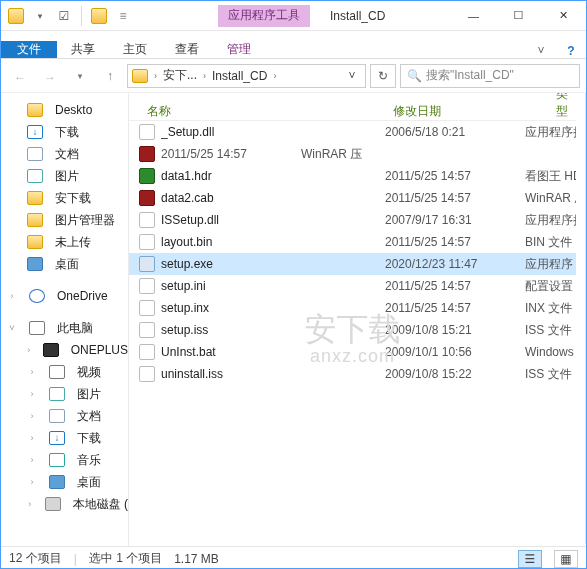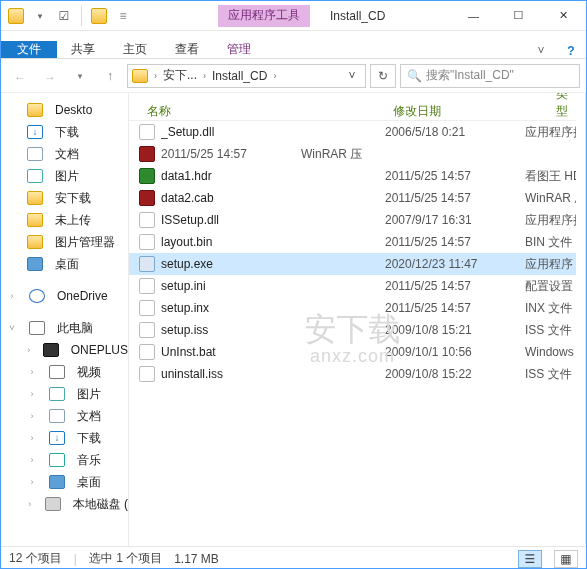--- a/index.html
+++ b/index.html
@@ -170,25 +170,25 @@
         <div class="node child">
           <span class="ico pic"></span>
           <span>图片</span>
         </div>
         <div class="node child">
           <span class="ico folder"></span>
           <span>安下载</span>
         </div>
         <div class="node child">
           <span class="ico folder"></span>
+          <span>图片管理器</span>
+        </div>
+        <div class="node child">
+          <span class="ico folder"></span>
           <span>未上传</span>
-        </div>
-        <div class="node child">
-          <span class="ico folder"></span>
-          <span>图片管理器</span>
         </div>
         <div class="node child">
           <span class="ico desk"></span>
           <span>桌面</span>
         </div>
       </div>
     <div class="gap"></div>
     <div class="node">
         <span class="expander">›</span>
         <span class="ico cloud"></span>

